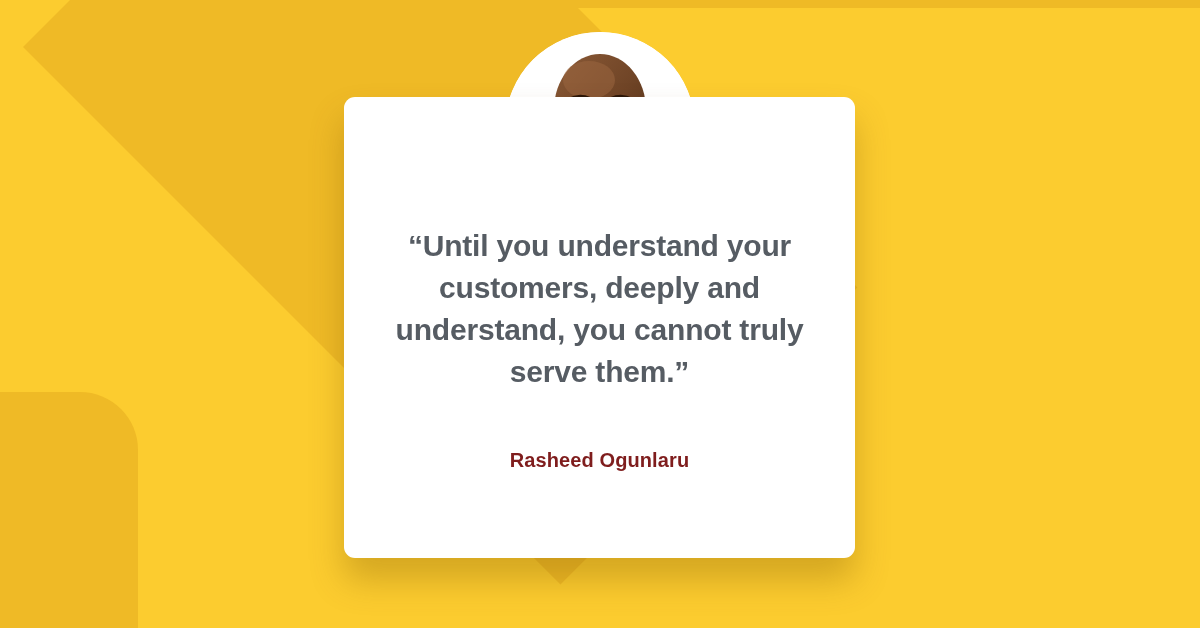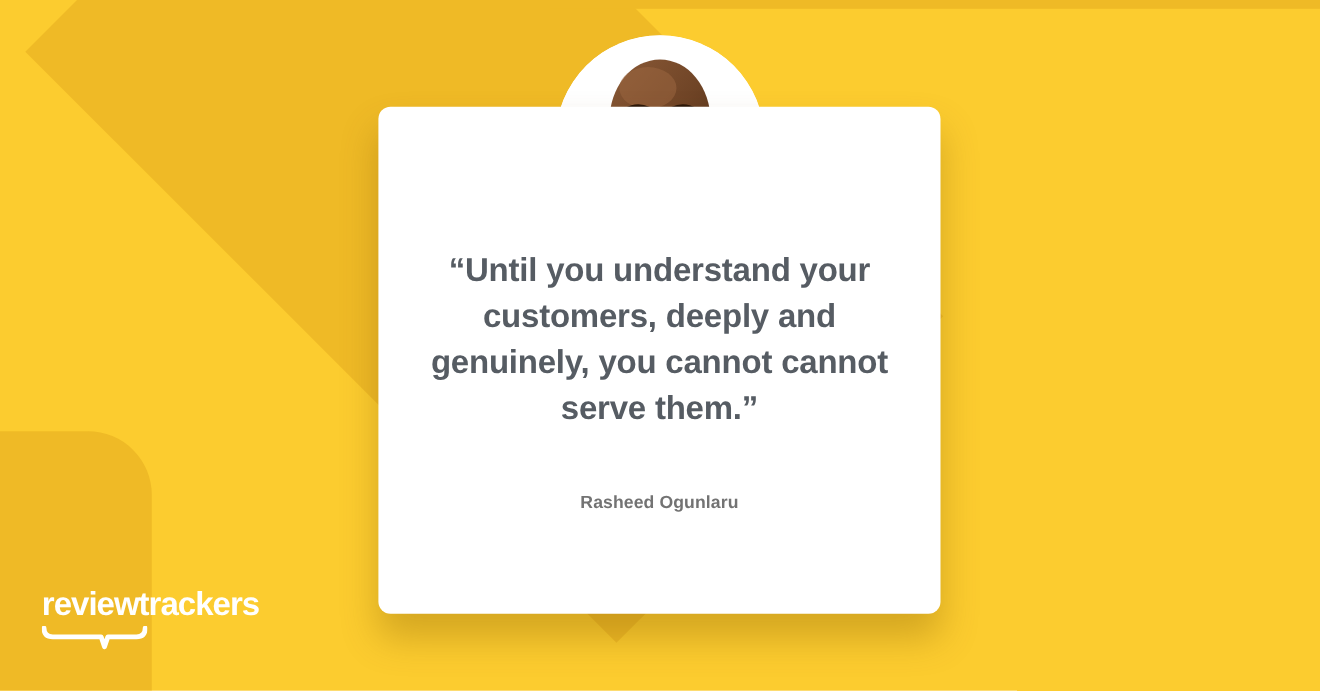--- a/index.html
+++ b/index.html
@@ -89,23 +89,23 @@
     letter-spacing:-0.2px;
   }
 
   .attrib {
     position:absolute;
     left:0; right:0;
     top:352px;
     text-align:center;
   }
   .attrib-name {
-    font-size:16px;
+    font-size:20px;
     font-weight:bold;
-    color:#737373;
+    color:#7f1d1d;
     letter-spacing:0.1px;
   }
   .attrib-role {
     margin-top:7px;
     font-size:13.5px;
     font-weight:normal;
     color:#A9AFBC;
     letter-spacing:0.25px;
   }
 
@@ -196,27 +196,21 @@
 
         <path d="M58 190 Q56 150 76 139 Q88 133 96 139 Q104 145 97 152 Q88 158 84 166 L86 190 Z" fill="#6B4224"></path>
         <path d="M78 141 Q90 136 96 142" stroke="#4E2D16" stroke-width="1.8" fill="none"></path>
         <path d="M74 149 Q86 144 92 150" stroke="#4E2D16" stroke-width="1.8" fill="none"></path>
         <path d="M71 157 Q83 153 89 159" stroke="#4E2D16" stroke-width="1.8" fill="none"></path>
       </g>
     </svg>
   </div>
 
   <div class="quote-card">
-    <div class="quote-text">“Until you understand your customers, deeply and genuinely, you cannot cannot serve them.”</div>
+    <div class="quote-text">“Until you understand your customers, deeply and understand, you cannot truly serve them.”</div>
 
     <div class="attrib">
       <div class="attrib-name">Rasheed Ogunlaru</div>
     </div>
   </div>
 
-  <div class="logo">
-    <div class="logo-word">reviewtrackers</div>
-    <svg class="logo-swoosh" viewBox="0 0 96 22" xmlns="http://www.w3.org/2000/svg">
-      <path d="M2 2 Q2 10 10 10 L54 10 L57 19 L60 10 L86 10 Q94 10 94 2" fill="none" stroke="#FFFFFF" stroke-width="4.4" stroke-linecap="round" stroke-linejoin="round"></path>
-    </svg>
-  </div>
 
 </div>
 
 </body></html>

